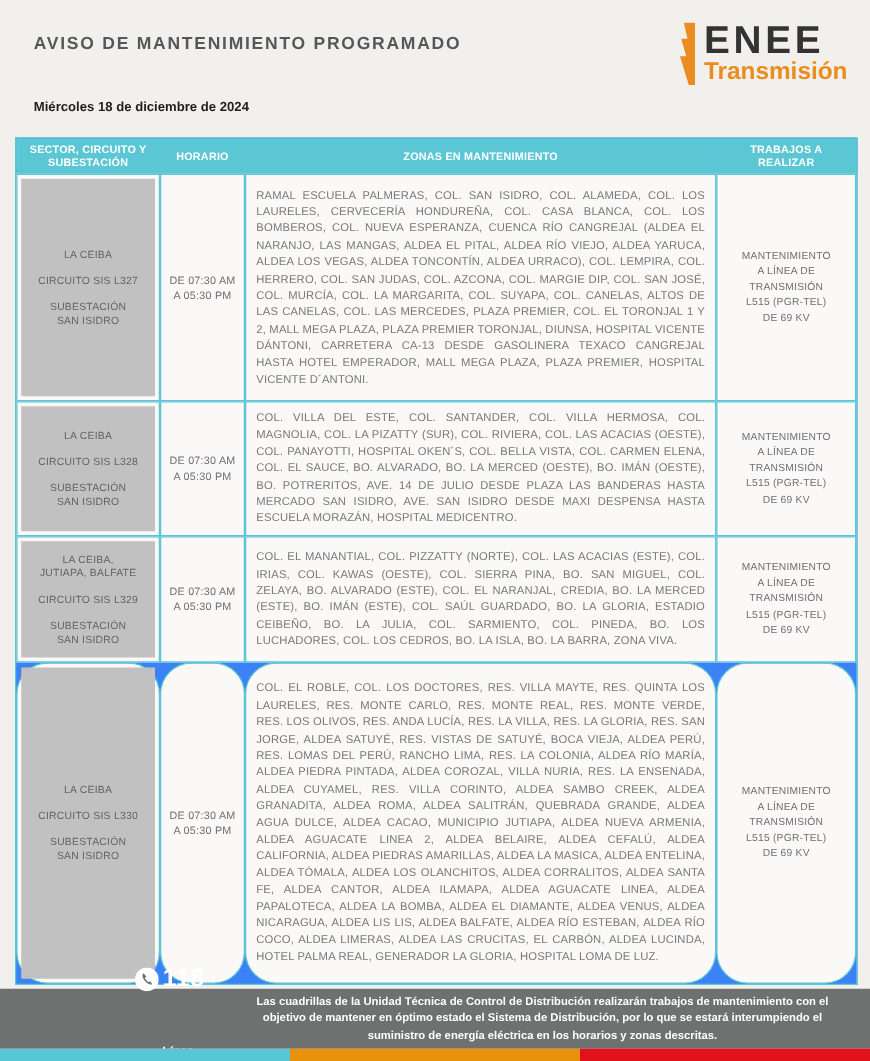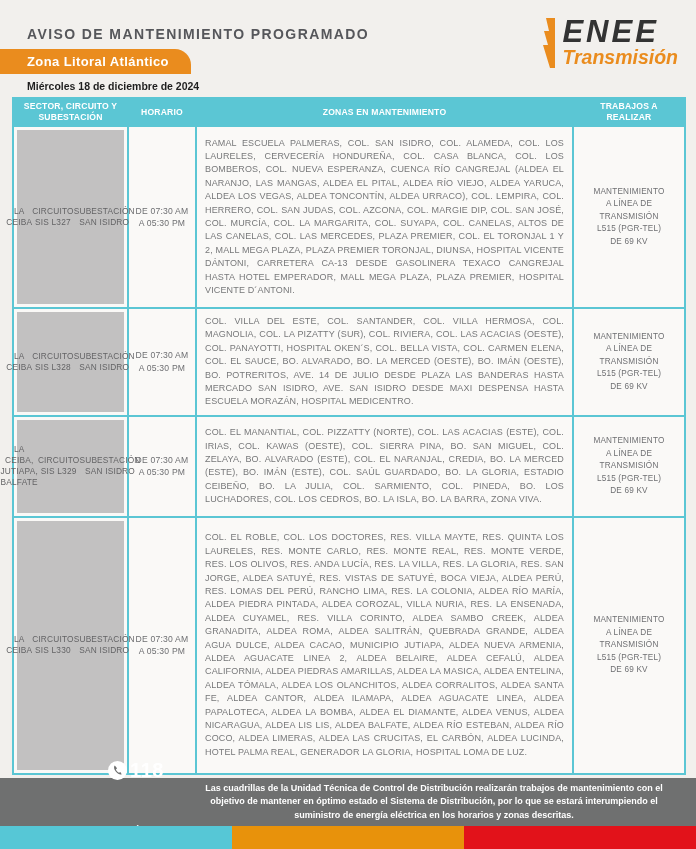--- a/index.html
+++ b/index.html
@@ -5,38 +5,38 @@
   * { margin: 0; padding: 0; box-sizing: border-box; }
   html, body { width: 696px; }
   body {
     font-family: "Liberation Sans", sans-serif;
     background: #f2f0ed;
     color: #76777a;
   }
   .page { width: 696px; height: 849px; position: relative; overflow: hidden; display: flex; flex-direction: column; }
 
   
-  .top { position: relative; height: 97px; flex: 0 0 auto; }
+  .top { position: relative; height: 110px; flex: 0 0 auto; }
   .doc-title {
     position: absolute; top: 26px; left: 27px;
     font-size: 14px; font-weight: bold; letter-spacing: 1.4px;
     color: #56575b;
   }
   .zone-badge {
     position: absolute; top: 49px; left: 0;
     background: #ea8c1e; color: #ffffff;
     font-size: 13px; font-weight: bold; letter-spacing: 0.4px;
     padding: 5px 22px 5px 27px;
     border-radius: 0 16px 0 0;
   }
   .doc-date {
     position: absolute; top: 80px; left: 27px;
     font-size: 10.5px; font-weight: bold; color: #1f1f1f;
   }
-  .logo { position: absolute; top: 16px; right: 18px; display: flex; align-items: flex-start; font-style: italic; }
+  .logo { position: absolute; top: 16px; right: 18px; display: flex; align-items: flex-start; }
   .logo-bolt { width: 17px; height: 50px; margin-right: 4px; margin-top: 2px; }
   .logo-text { display: flex; flex-direction: column; line-height: 1; }
   .logo-brand {
     font-size: 31px; font-weight: bold; letter-spacing: 3px;
     color: #333333;
   }
   .logo-division {
     font-size: 19.5px; font-weight: bold; color: #ea8c1e; margin-top: 1px;
   }
 
@@ -57,26 +57,26 @@
   }
   .w-sector { width: 115px; }
   .w-time   { width: 68px; }
   .w-zones  { width: 377px; }
   .w-work   { width: 112px; }
 
   td { background: #faf9f7; vertical-align: middle; }
   .row-1 td { height: 182px; }
   .row-2 td { height: 96px; }
   .row-3 td { height: 101px; }
-  .row-4 td { height: 257px; }
+  .row-4 td { height: 257px; border-radius: 25px; }
 
   td.c-sector { padding: 3px; }
   .sector-box {
     background: #c2c1c1; height: 100%;
-    display: flex; flex-direction: row; justify-content: center; align-items: center;
+    display: flex; flex-direction: column; justify-content: center; align-items: center;
     text-align: center; color: #636365;
     font-size: 8.3px; line-height: 11px; letter-spacing: 0.2px;
     padding: 4px 2px;
   }
   .sector-box p { white-space: pre-line; margin: 5px 0; }
 
   td.c-time {
     text-align: center; font-size: 8.6px; line-height: 12.5px;
     color: #6e6f72; white-space: pre-line; letter-spacing: 0.2px;
   }
@@ -120,21 +120,20 @@
   .strip .s-orange { background: #e8920b; }
   .strip .s-red { background: #e2121a; }
 </style>
 </head>
 <body>
 
 <div class="page">
 
   <div class="top">
     <div class="doc-title">AVISO DE MANTENIMIENTO PROGRAMADO</div>
-    <div class="zone-badge">Zona Litoral Atlántico</div>
     <div class="doc-date">Miércoles 18 de diciembre de 2024</div>
     <div class="logo">
       <svg class="logo-bolt" viewBox="0 0 17 50">
         <path d="M14 0 H5 L8 13 H3 L7 27 H2 L9 50 H14 Z" fill="#ea8c1e"></path>
       </svg>
       <div class="logo-text">
         <span class="logo-brand">ENEE</span>
         <span class="logo-division">Transmisión</span>
       </div>
     </div>

